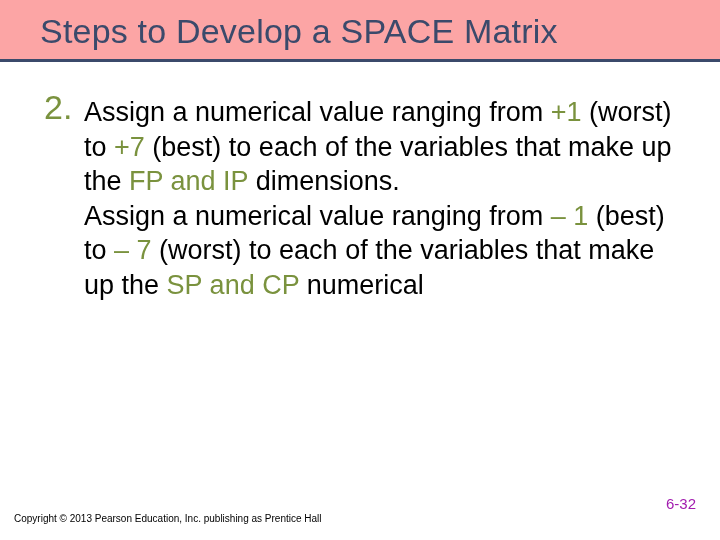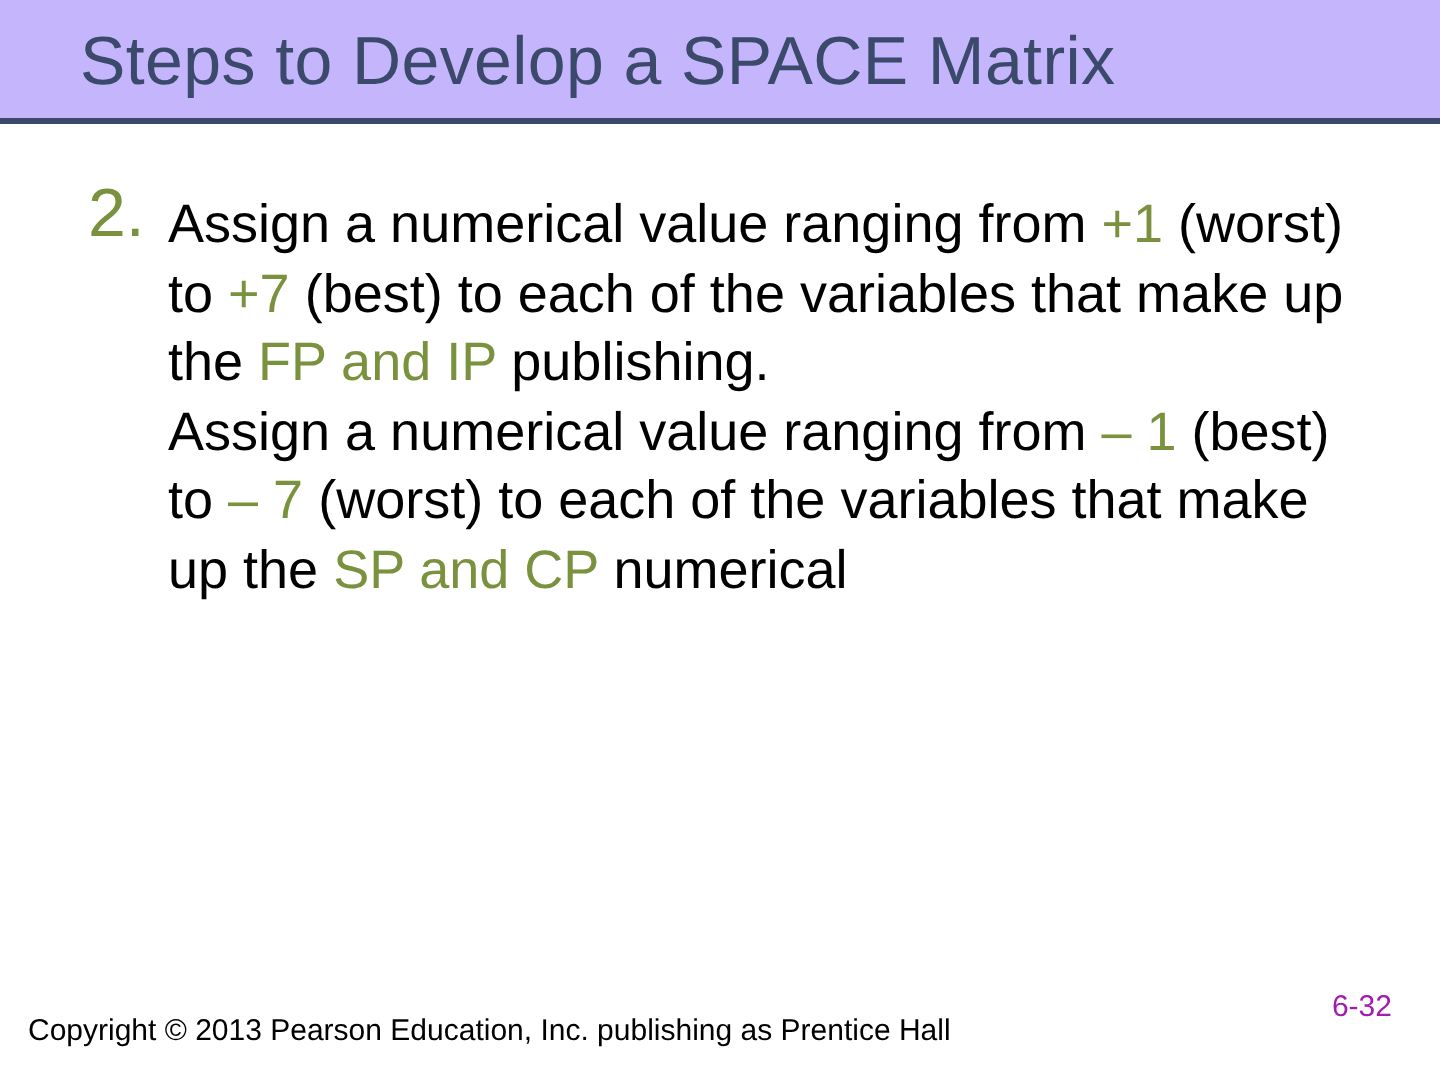--- a/index.html
+++ b/index.html
@@ -3,21 +3,21 @@
 <meta charset="utf-8">
 <style>
   * { margin: 0; padding: 0; box-sizing: border-box; }
   html, body { width: 720px; height: 540px; overflow: hidden; }
   body {
     background: #ffffff;
     font-family: Arial, "Helvetica Neue", Helvetica, sans-serif;
     position: relative;
   }
   .title-band {
-    background: #c4b5fd;
+    background: #fca5a5;
     padding: 12px 20px 8px 40px;
     border-bottom: 3px solid #3b4a6b;
   }
   .title-band h1 {
     color: #3b4a6b;
     font-size: 34px;
     font-weight: 400;
     letter-spacing: 0.2px;
   }
   .content {
@@ -40,21 +40,21 @@
     font-size: 27px;
     line-height: 1.28;
     font-weight: 400;
     padding-top: 5px;
   }
   .body .hl { color: #7a923e; }
   .copyright {
     position: absolute;
     left: 14px;
     bottom: 16px;
-    font-size: 15px;
+    font-size: 10px;
     color: #000;
   }
   .pagenum {
     position: absolute;
     right: 24px;
     bottom: 28px;
     font-size: 15px;
     color: #a21caf;
   }
 </style>
@@ -62,21 +62,21 @@
 <body>
 
 <div class="title-band">
   <h1>Steps to Develop a SPACE Matrix</h1>
 </div>
 
 <div class="content">
   <div class="item">
     <div class="num">2.</div>
     <div class="body">
-      <span>Assign a numerical value ranging from </span><span class="hl">+1</span><span> (worst) to </span><span class="hl">+7</span><span> (best) to each of the variables that make up the </span><span class="hl">FP and IP</span><span> publishing.</span>
+      <span>Assign a numerical value ranging from </span><span class="hl">+1</span><span> (worst) to </span><span class="hl">+7</span><span> (best) to each of the variables that make up the </span><span class="hl">FP and IP</span><span> dimensions.</span>
       <br>
       <span>Assign a numerical value ranging from </span><span class="hl">– 1</span><span> (best) to </span><span class="hl">– 7</span><span> (worst) to each of the variables that make up the </span><span class="hl">SP and CP</span><span> numerical</span>
     </div>
   </div>
 </div>
 
 <div class="copyright">Copyright © 2013 Pearson Education, Inc. publishing as Prentice Hall</div>
 <div class="pagenum">6-32</div>
 
 </body></html>

